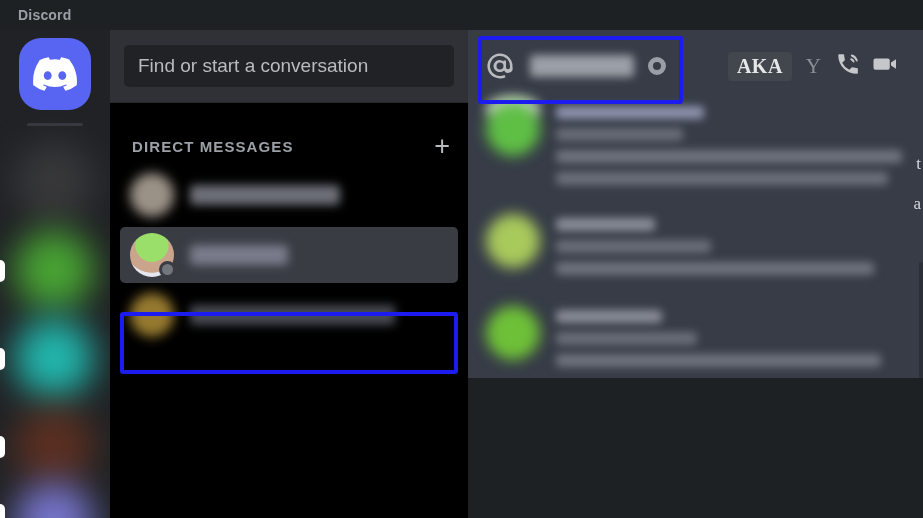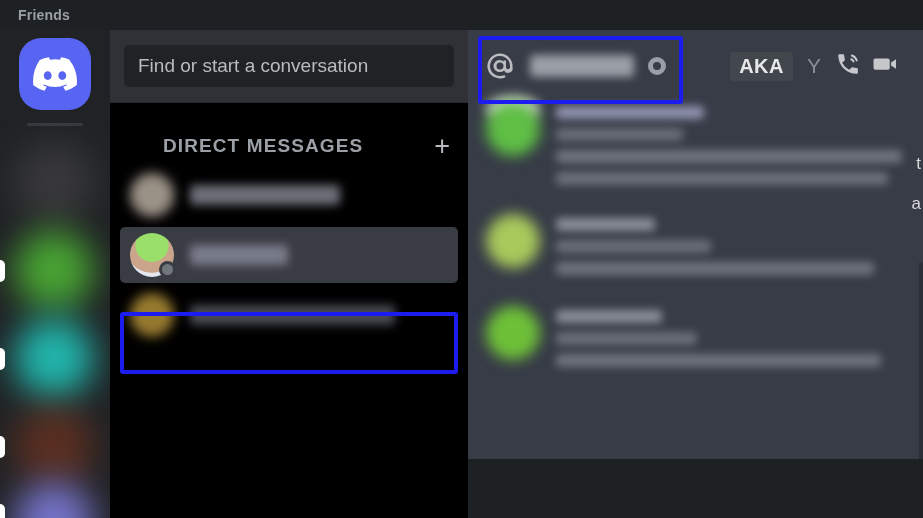--- a/index.html
+++ b/index.html
@@ -66,21 +66,21 @@
     display:flex; align-items:center; padding:0 12px;
   }
   .friends-row svg { width:28px; height:28px; fill:#8e9297; flex:none; }
   .friends-label { margin-left:24px; color:#b9bbbe; font-size:22px; }
 
   .dm-header {
     margin-top:26px; height:34px; padding:0 18px 0 22px;
     display:flex; align-items:center; justify-content:space-between;
   }
   .dm-header-title {
-    color:#9aa0a6; font-size:19px; font-weight:bold; letter-spacing:1.1px;margin-left:31px;
+    color:#9aa0a6; font-size:15px; font-weight:bold; letter-spacing:1.1px;
   }
   .dm-plus {
     color:#b9bbbe; font-size:27px; line-height:20px; font-weight:300;
   }
 
   .dm-item {
     position:relative; margin:4px 10px; height:56px; border-radius:5px;
     display:flex; align-items:center; padding:0 10px;
   }
   .dm-item.active { background:#393c43; }
@@ -95,22 +95,22 @@
     position:absolute; right:-2px; bottom:-1px; width:17px; height:17px;
     border-radius:50%; background:#72767d; border:3px solid #2f3136;
   }
   .dm-item.active .dm-status { border-color:#393c43; }
 
   
   .hl { position:absolute; border:4px solid #1c1cf0; border-radius:3px; pointer-events:none; }
 
   
   .main {
-    position:absolute; left:468px; top:30px; width:455px; height:429px;
-    background:#373c47; overflow:hidden;
+    position:absolute; left:468px; top:30px; width:455px; height:348px;
+    background:#373c47; overflow:hidden;font-family:Liberation Serif, serif;
   }
   .chat-header {
     height:72px; display:flex; align-items:center; padding:0 14px;
     position:relative;
   }
   .ch-at {
     width:36px; height:36px; flex:none; display:flex;
     align-items:center; justify-content:center;
   }
   .ch-at svg { width:30px; height:30px; fill:#b9bbbe; }
@@ -152,21 +152,21 @@
     position:absolute; left:18px; bottom:-16px; width:54px; height:40px;
     border-radius:50%; background:#d6dbce; filter:blur(6px);
   }
 </style>
 </head>
 <body>
 
 <div class="app">
 
   <div class="titlebar">
-    <span class="wordmark">Friends</span>
+    <span class="wordmark">Discord</span>
   </div>
 
   <div class="rail">
 
     <div class="rail-home">
       <svg viewBox="0 0 71 55">
         <path d="M60.1 4.9A58.5 58.5 0 0 0 45.6.5a.2.2 0 0 0-.2.1c-.6 1.1-1.3 2.6-1.8 3.8a54 54 0 0 0-16.2 0c-.5-1.2-1.2-2.7-1.9-3.8a.2.2 0 0 0-.2-.1c-5 .9-9.9 2.4-14.4 4.4a.2.2 0 0 0-.1.1C1.6 18.7-1 32.1.4 45.400000000000006a.2.2 0 0 0 .1.2 58.9 58.9 0 0 0 17.7 9 .2.2 0 0 0 .2-.1c1.4-1.9 2.6-3.9 3.6-6a.2.2 0 0 0-.1-.3 38.8 38.8 0 0 1-5.5-2.6.2.2 0 0 1 0-.4l1.1-.8a.2.2 0 0 1 .2 0 42 42 0 0 0 35.6 0 .2.2 0 0 1 .2 0l1.1.9a.2.2 0 0 1 0 .3 36.4 36.4 0 0 1-5.5 2.6.2.2 0 0 0-.1.3c1 2.1 2.2 4.1 3.6 6a.2.2 0 0 0 .2.1 58.6 58.6 0 0 0 17.8-9 .2.2 0 0 0 .1-.2c1.7-15.4-2.8-28.7-11.8-40.5a.2.2 0 0 0-.1-.1zM23.7 37.3c-3.5 0-6.4-3.2-6.4-7.2s2.8-7.2 6.4-7.2c3.6 0 6.5 3.3 6.4 7.2 0 4-2.8 7.2-6.4 7.2zm23.6 0c-3.5 0-6.4-3.2-6.4-7.2s2.8-7.2 6.4-7.2c3.6 0 6.5 3.3 6.4 7.2 0 4-2.8 7.2-6.4 7.2z"></path>
       </svg>
     </div>
     <div class="rail-sep"></div>

